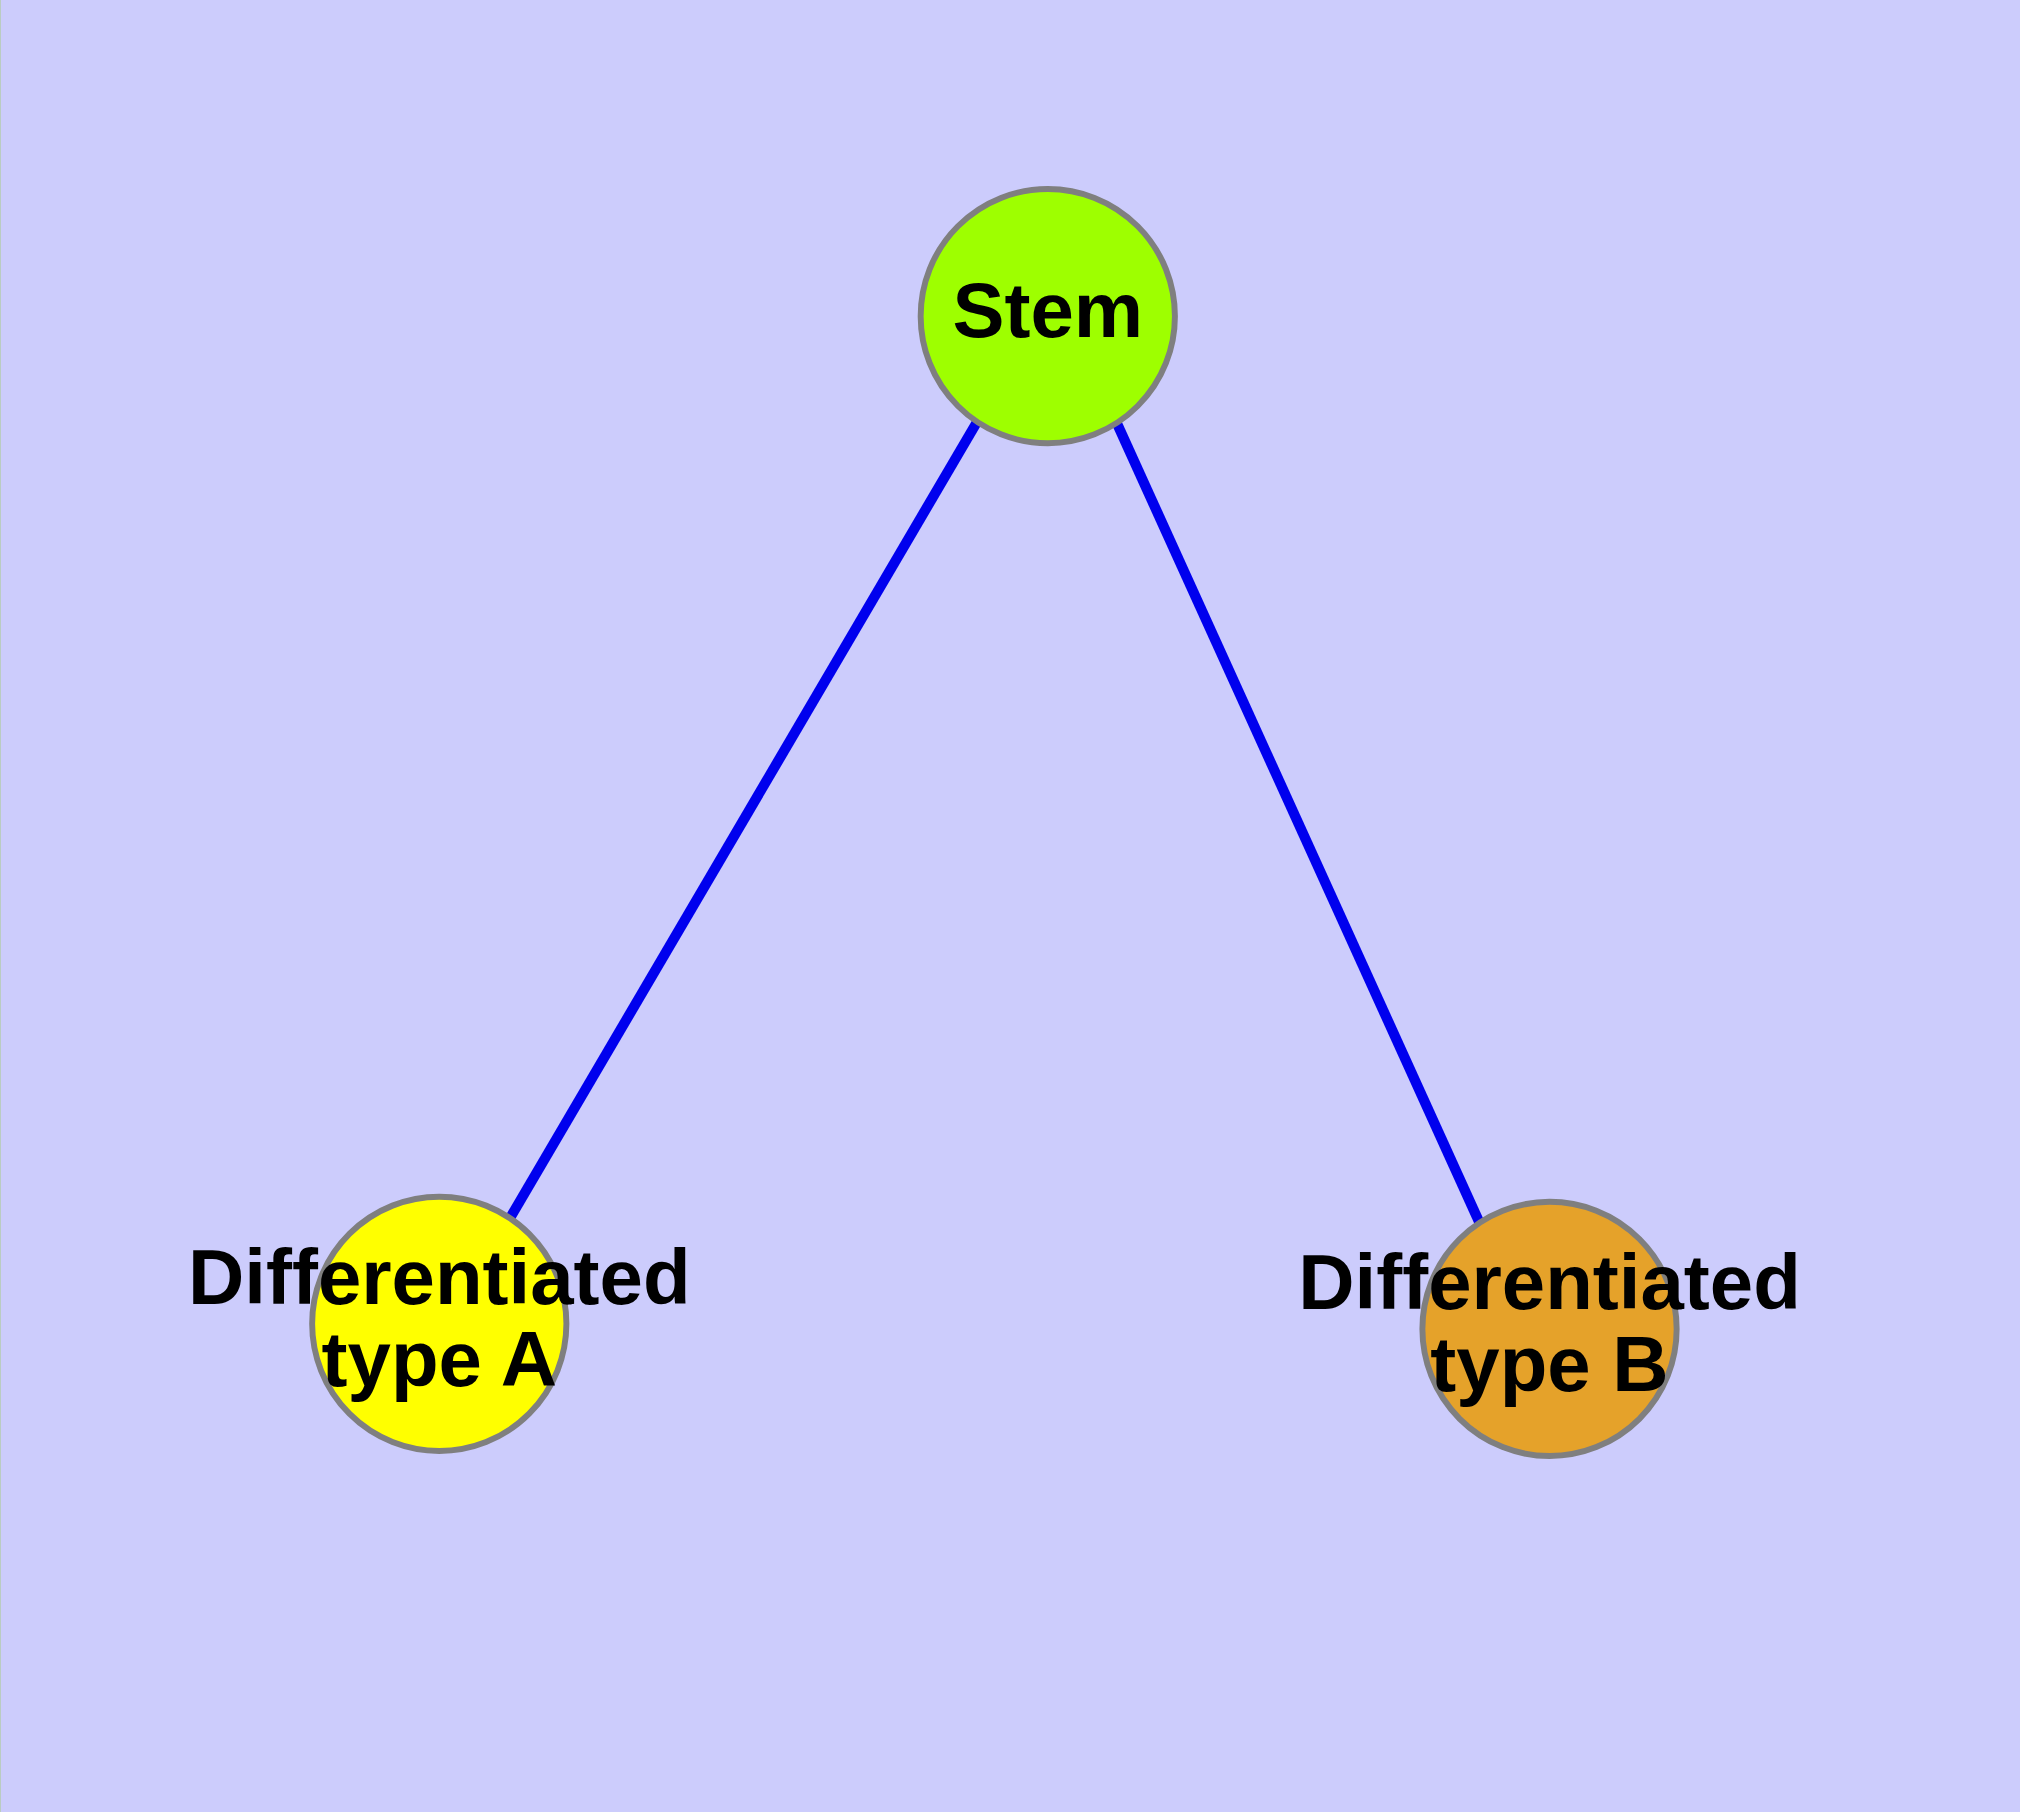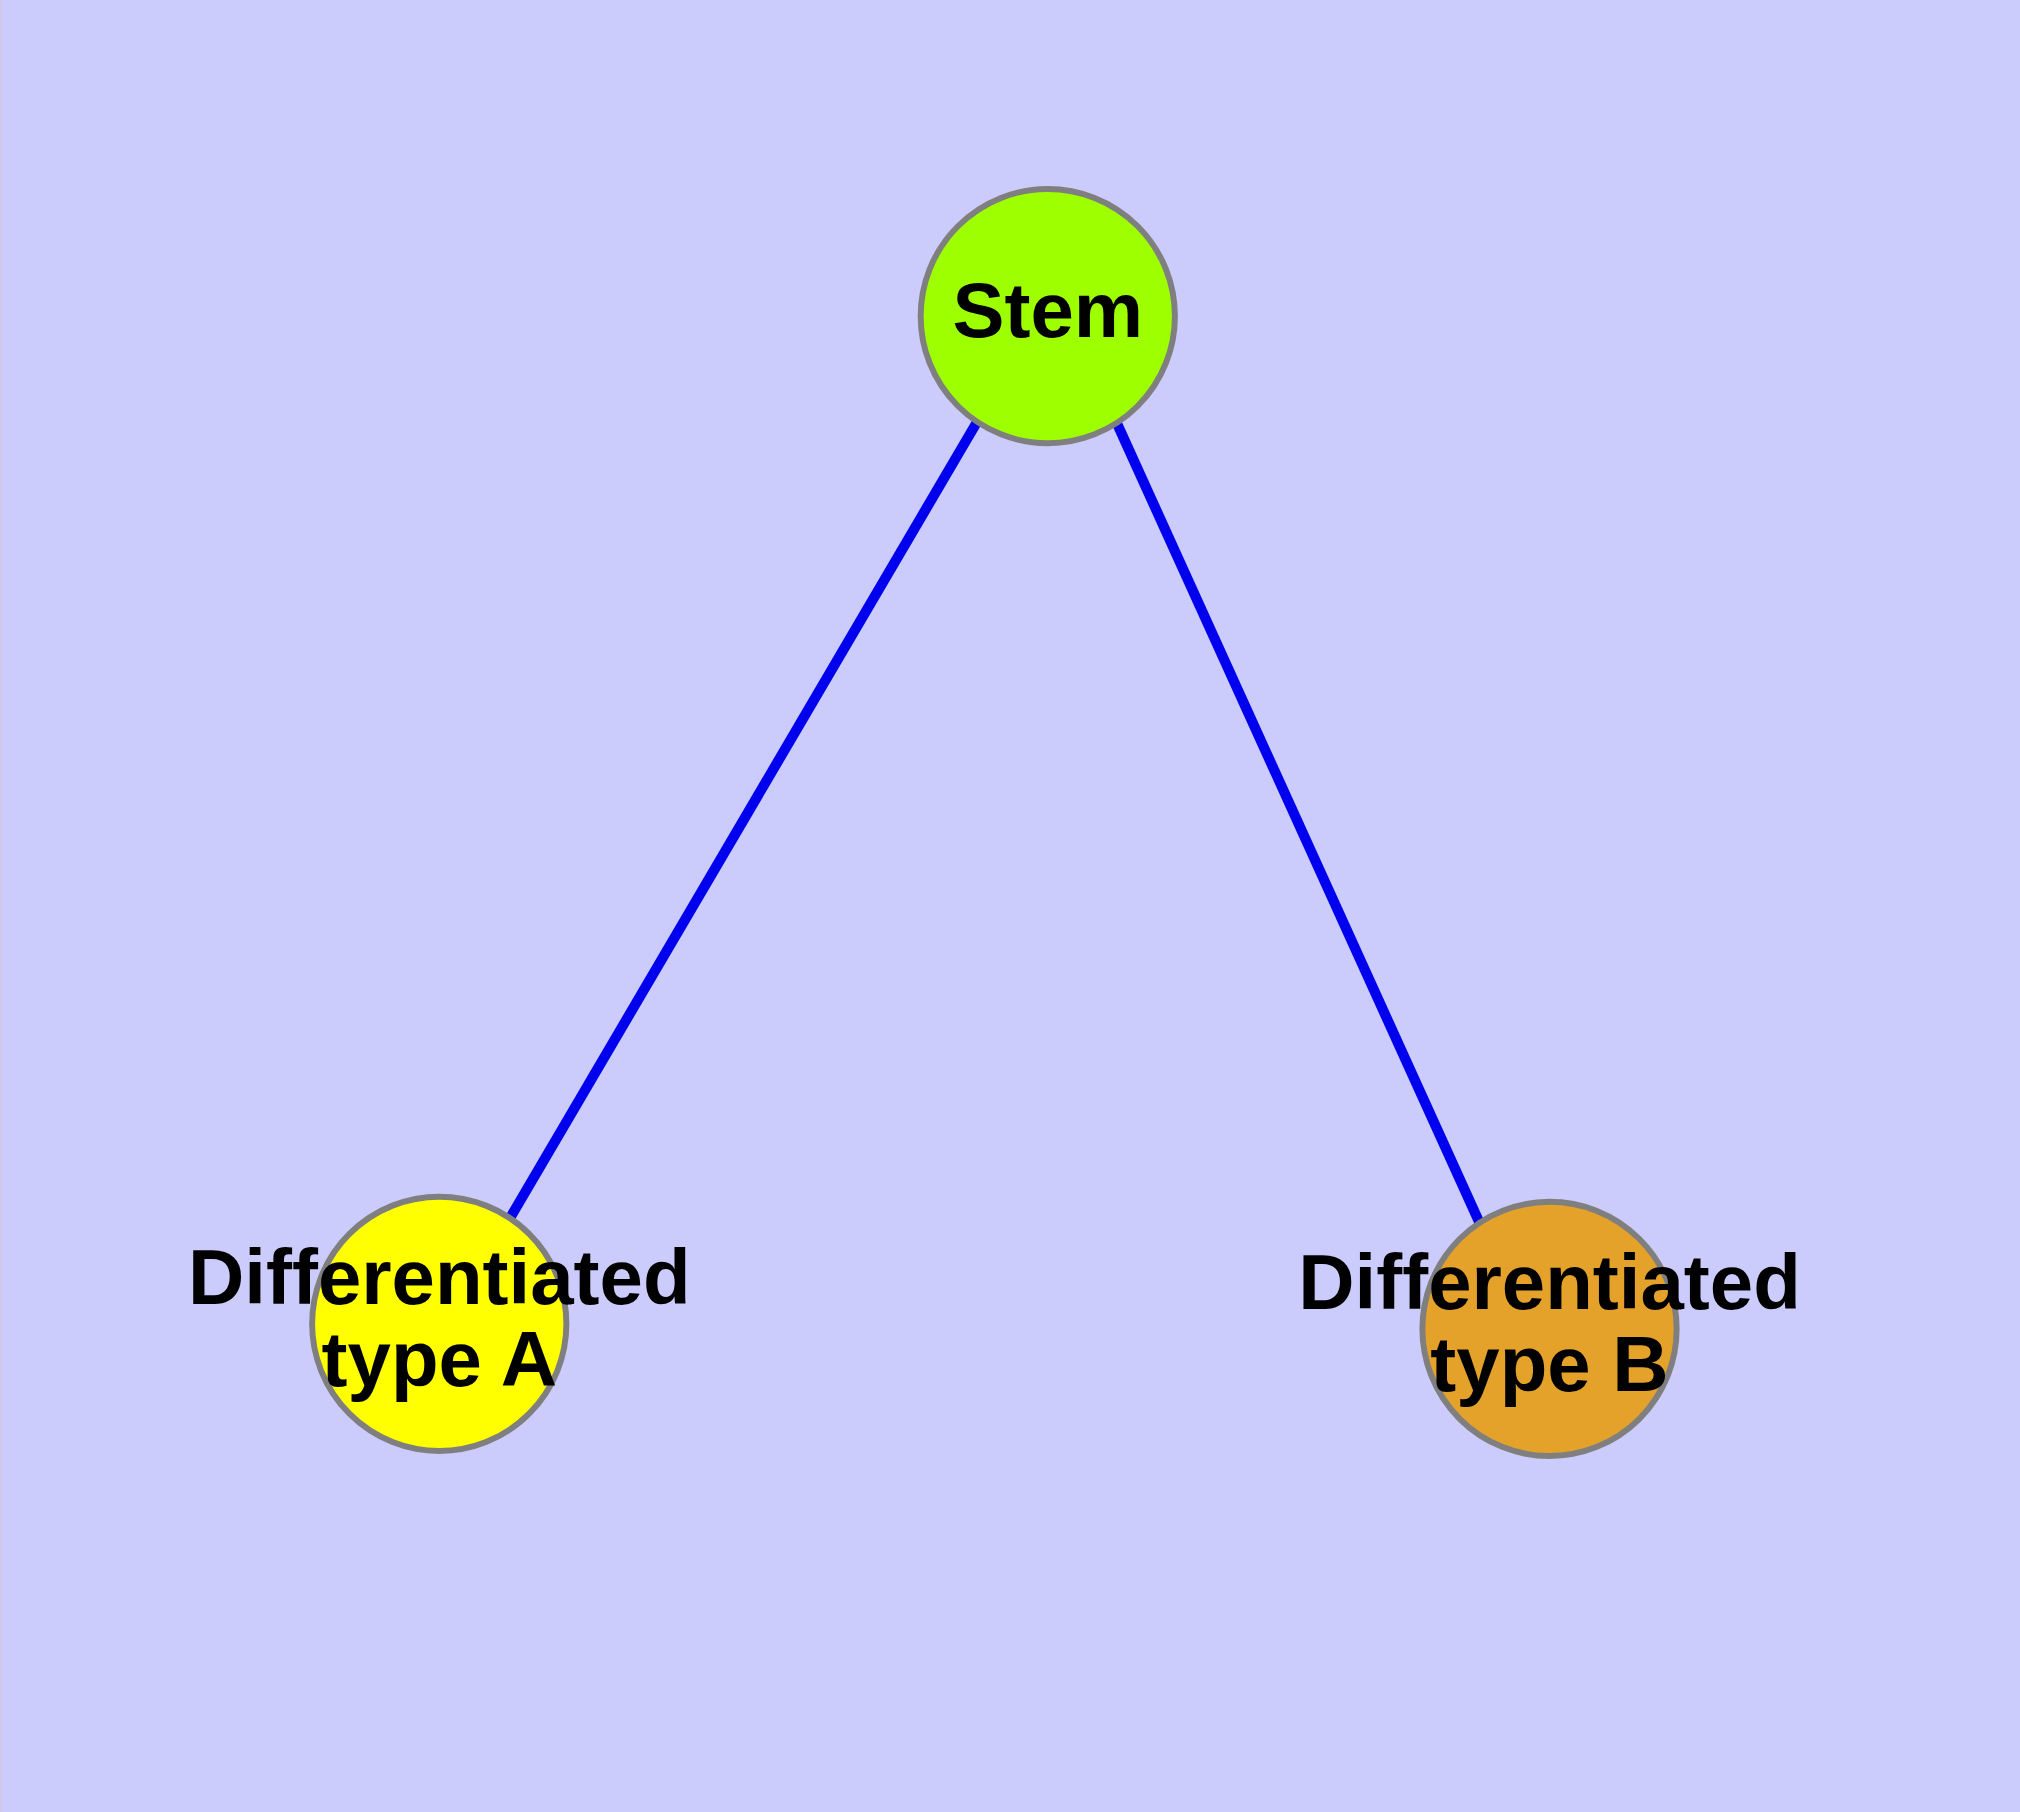--- a/index.html
+++ b/index.html
@@ -29,21 +29,21 @@
     text-anchor: middle;
     dominant-baseline: middle;
   }
   .edge-line {
     stroke-linecap: butt;
   }
 </style>
 </head>
 <body>
 
-<div id="canvas" style="width: 2021px; height: 1812px; background: #fdba74; text-align: right;">
+<div id="canvas" style="width: 2021px; height: 1812px; background: #84cc16; text-align: right;">
   <svg id="graph-svg" viewBox="0 0 2384 2138" xmlns="http://www.w3.org/2000/svg" style="width: 2021px; height: 1812px;">
 
     <rect id="bg-rect" x="0" y="0" width="2384" height="2138" fill="#ccccfc"></rect>
 
     <g id="edges-layer">
         <line x1="1153" y1="497" x2="601" y2="1438" stroke="#0000ee" stroke-width="12" class="edge-line"></line>
         <line x1="1316" y1="496" x2="1746" y2="1444" stroke="#0000ee" stroke-width="12" class="edge-line"></line>
       </g>
     <g id="nodes-layer">
         <g>

